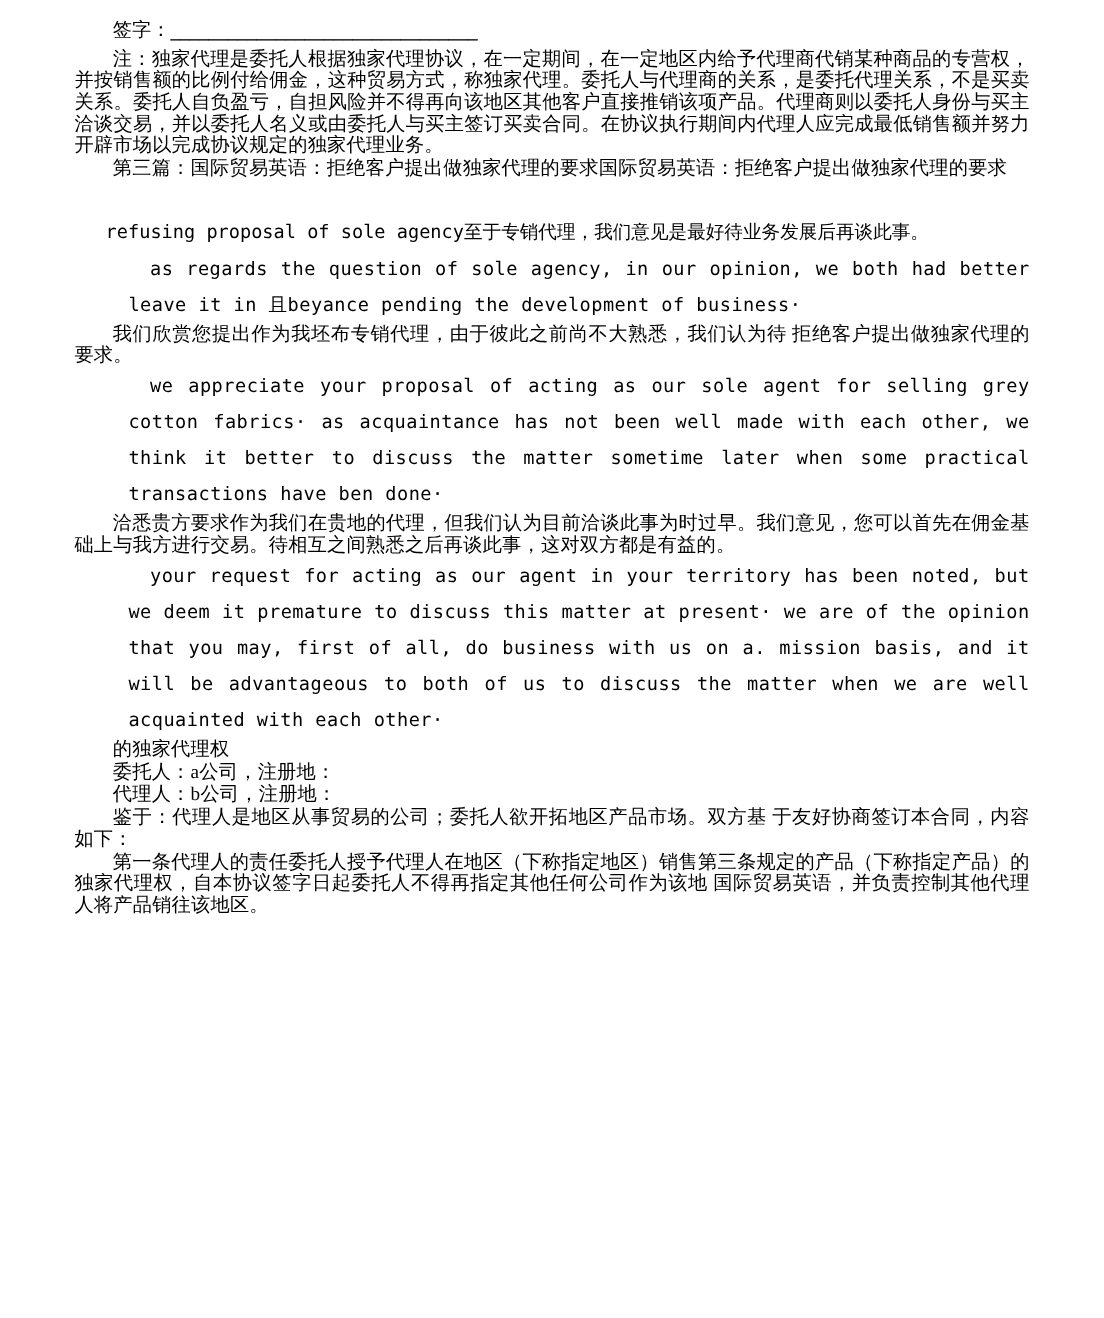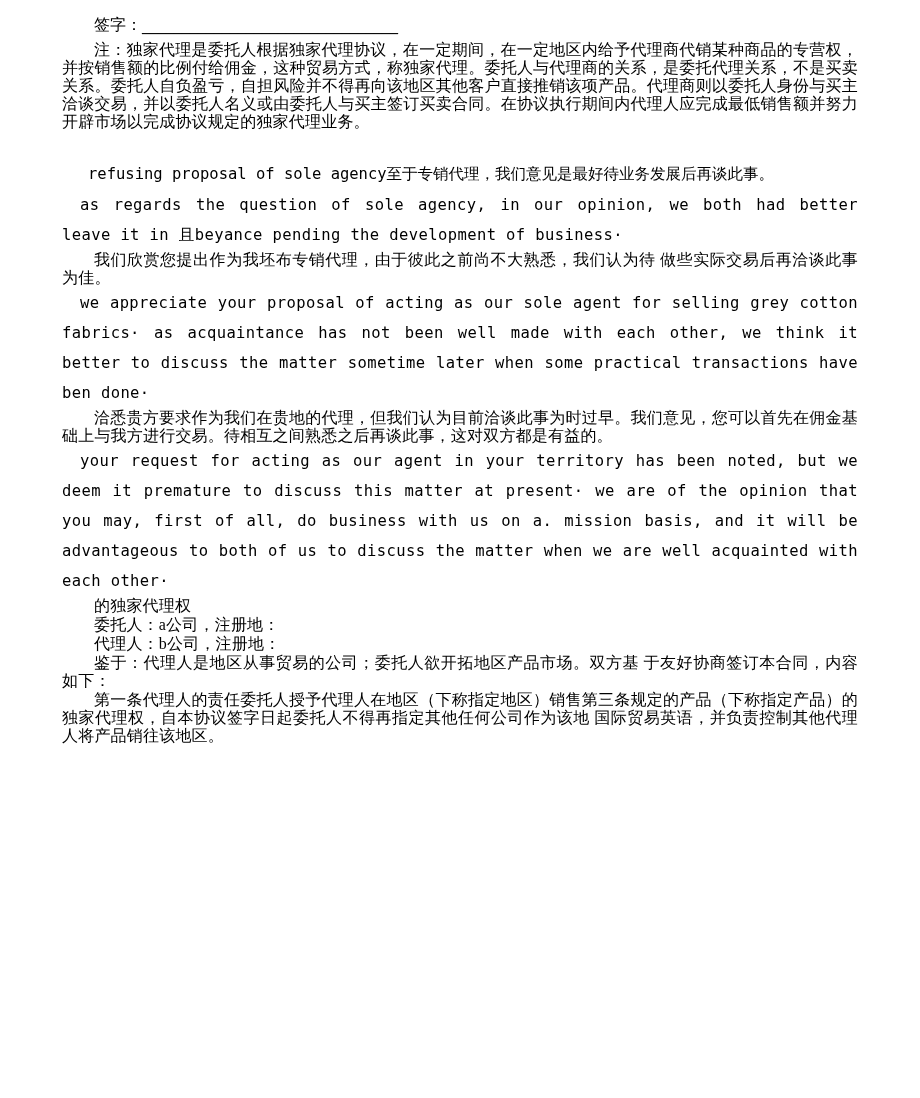--- a/index.html
+++ b/index.html
@@ -36,21 +36,21 @@
   }
   .cn-indent { text-indent: 32px; }
   
   .en {
     font-family: "DejaVu Sans Mono", "Liberation Mono", monospace;
     font-size: 15.5px;
     line-height: 30px;
     letter-spacing: 0.4px;
     text-align: justify;
   }
-  .en-indent { text-indent: 18px; }
+  .en-indent { text-indent: 18px; margin-left: 45px; }
   .hang {
     padding-left: 32px;
     text-indent: 0;
   }
   .sig-line {
     font-family: "DejaVu Sans", "Liberation Sans", sans-serif;
     font-size: 16px;
     line-height: 30px;
     text-indent: 32px;
     white-space: nowrap;
@@ -63,26 +63,29 @@
 </style>
 </head>
 <body>
 
 <div class="page">
 
   <p class="para sig-line">签字：________________________________</p>
 
   <p class="para cn cn-indent">注：独家代理是委托人根据独家代理协议，在一定期间，在一定地区内给予代理商代销某种商品的专营权，并按销售额的比例付给佣金，这种贸易方式，称独家代理。委托人与代理商的关系，是委托代理关系，不是买卖关系。委托人自负盈亏，自担风险并不得再向该地区其他客户直接推销该项产品。代理商则以委托人身份与买主洽谈交易，并以委托人名义或由委托人与买主签订买卖合同。在协议执行期间内代理人应完成最低销售额并努力开辟市场以完成协议规定的独家代理业务。</p>
 
+  <p class="para cn cn-indent hang" style="text-indent:0; padding-left:32px;">
+    <span>第三篇：国际贸易英语：拒绝客户提出做独家代理的要求国际贸易英语：拒绝客户提出做独家代理的要求</span>
+  </p>
 
   <p class="para mixed hang" style="padding-left:26px;margin-top:28px;">refusing proposal of sole agency至于专销代理，我们意见是最好待业务发展后再谈此事。</p>
 
   <p class="para en en-indent">as regards the question of sole agency, in our opinion, we both had better leave it in 且beyance pending the development of business·</p>
 
-  <p class="para cn cn-indent">我们欣赏您提出作为我坯布专销代理，由于彼此之前尚不大熟悉，我们认为待 做些实际交易后再洽谈此事为佳。</p>
+  <p class="para cn cn-indent">我们欣赏您提出作为我坯布专销代理，由于彼此之前尚不大熟悉，我们认为待 拒绝客户提出做独家代理的要求。</p>
 
   <p class="para en en-indent">we appreciate your proposal of acting as our sole agent for selling grey cotton fabrics· as acquaintance has not been well made with each other, we think it better to discuss the matter sometime later when some practical transactions have ben done·</p>
 
   <p class="para cn cn-indent">洽悉贵方要求作为我们在贵地的代理，但我们认为目前洽谈此事为时过早。我们意见，您可以首先在佣金基础上与我方进行交易。待相互之间熟悉之后再谈此事，这对双方都是有益的。</p>
 
   <p class="para en en-indent">your request for acting as our agent in your territory has been noted, but we deem it premature to discuss this matter at present· we are of the opinion that you may, first of all, do business with us on a. mission basis, and it will be advantageous to both of us to discuss the matter when we are well acquainted with each other·</p>
 
 
   <p class="para cn cn-indent">的独家代理权</p>
 

